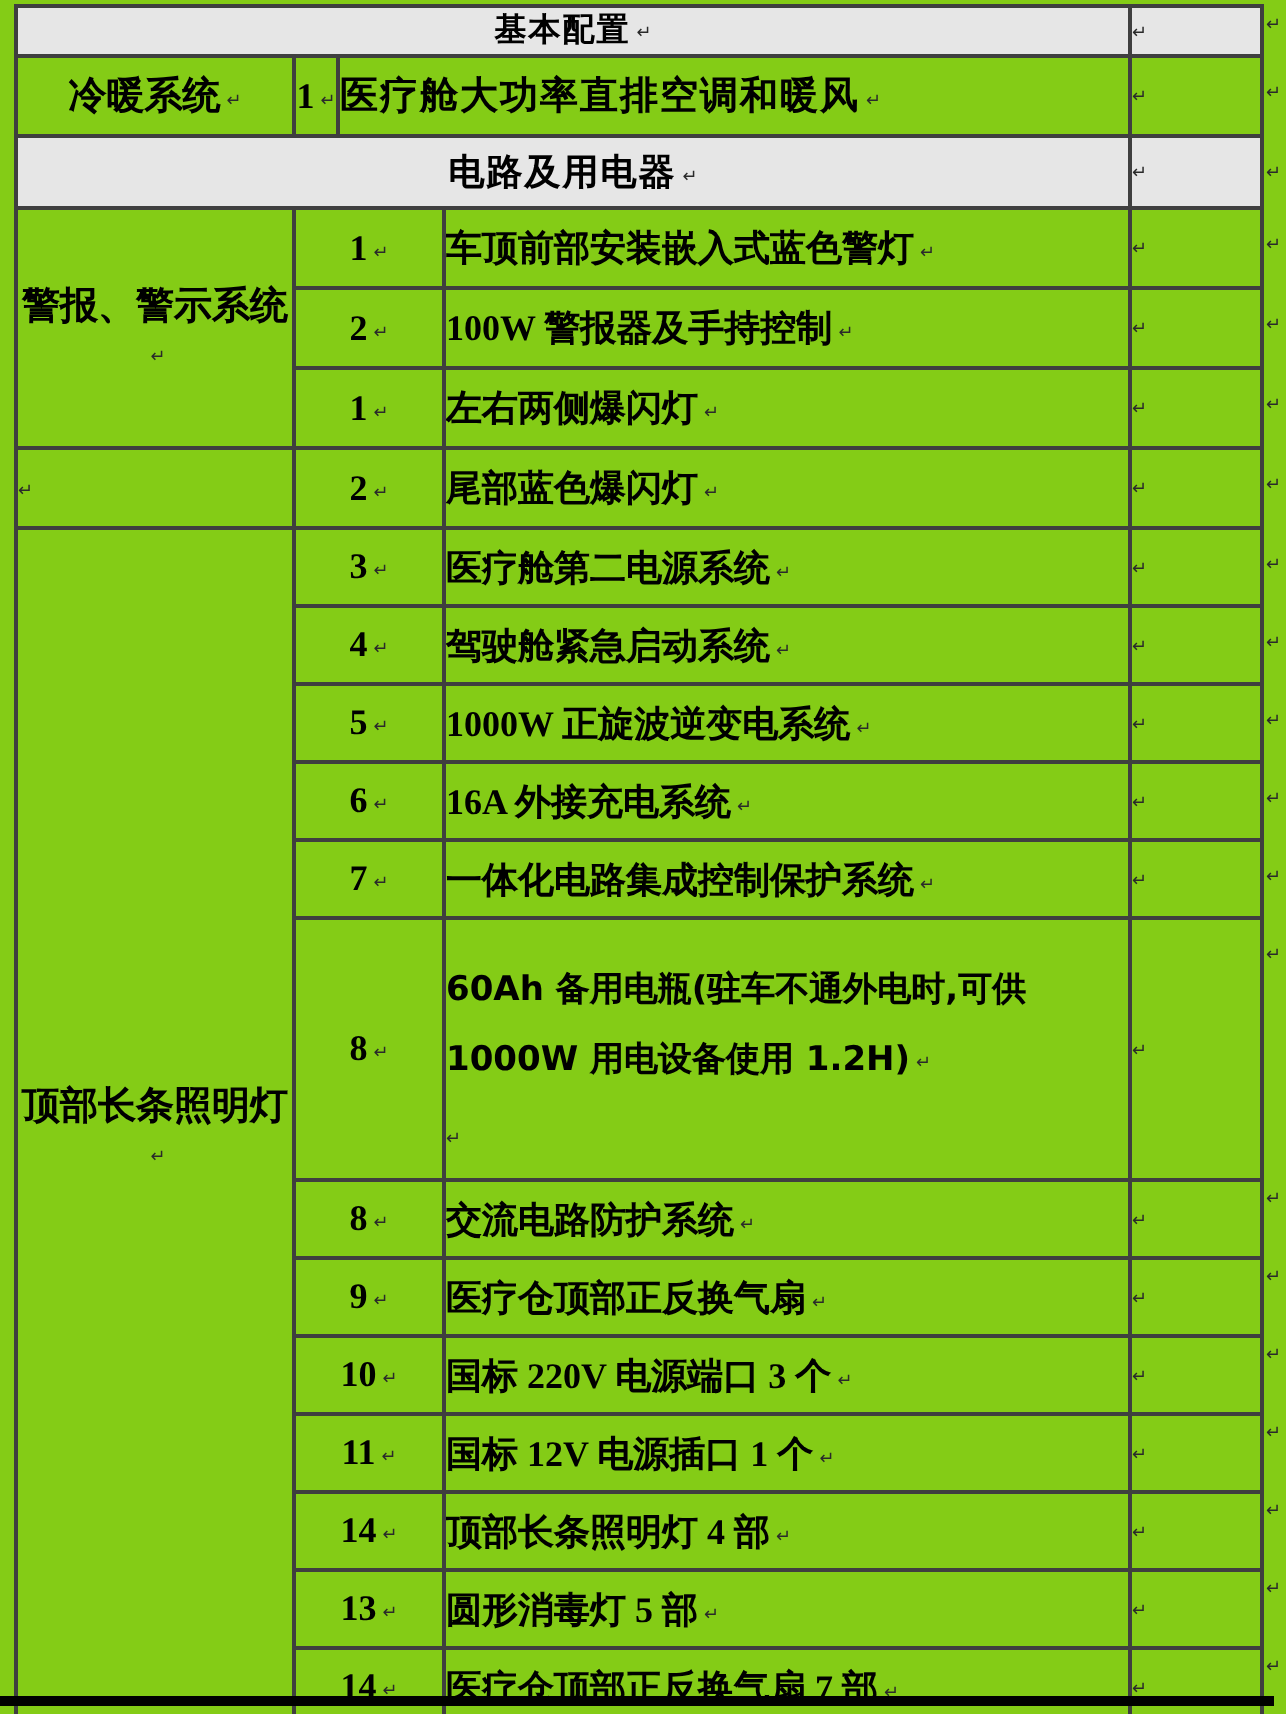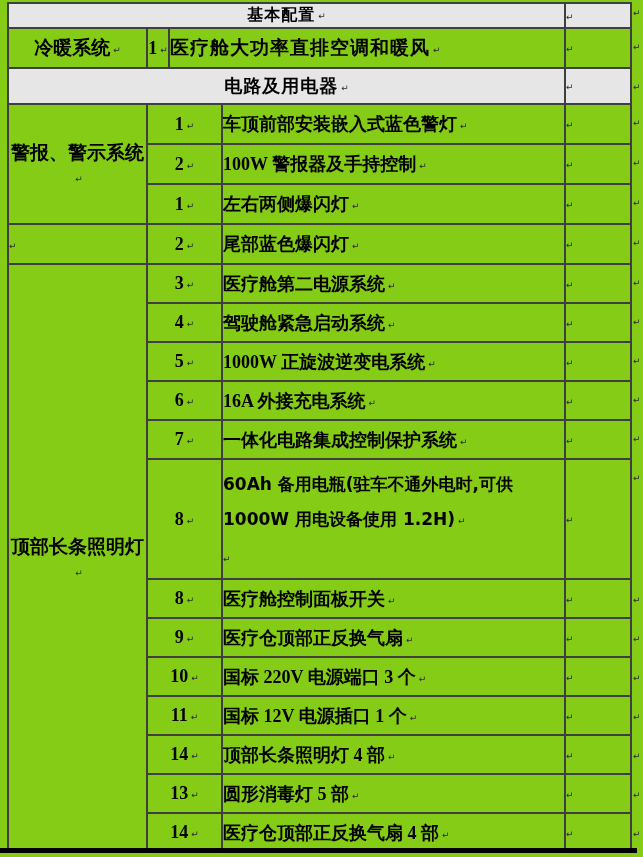--- a/index.html
+++ b/index.html
@@ -66,21 +66,21 @@
     padding-left:11px;
     font-weight:700;
     font-size:18px;
   }
   tr.big td.desc{font-size:19px;letter-spacing:1px;}
   td.desc.multi{
     font-family:"DejaVu Sans","Liberation Sans",sans-serif;
     font-weight:600;
     font-size:17px;
     vertical-align:top;
-    padding-top:7px;
+    padding-top:18px;
     letter-spacing:0;
   }
   td.desc.multi .line{line-height:35px;white-space:nowrap;}
   td.check{
     text-align:left;
     padding-left:8px;
   }
   .pmark{
     font-family:"DejaVu Sans",sans-serif;
     font-size:9px;
@@ -177,21 +177,21 @@
           <td class="cell num" colspan="2"><span>8</span><span class="pmark">↵</span></td>
           <td class="cell desc multi" colspan="1">
             <div class="line">60Ah 备用电瓶(驻车不通外电时,可供</div>
             <div class="line">1000W 用电设备使用 1.2H)<span class="pmark">↵</span></div>
             <div class="line pm-only"><span class="pmark">↵</span></div>
           </td>
           <td class="cell check"><span class="pmark">↵</span></td>
         </tr>
         <tr>
           <td class="cell num" colspan="2"><span>8</span><span class="pmark">↵</span></td>
-          <td class="cell desc" colspan="1"><span>医疗舱控制面板开关</span><span class="pmark">↵</span></td>
+          <td class="cell desc" colspan="1"><span>交流电路防护系统</span><span class="pmark">↵</span></td>
           <td class="cell check"><span class="pmark">↵</span></td>
         </tr>
         <tr>
           <td class="cell num" colspan="2"><span>9</span><span class="pmark">↵</span></td>
           <td class="cell desc" colspan="1"><span>医疗仓顶部正反换气扇</span><span class="pmark">↵</span></td>
           <td class="cell check"><span class="pmark">↵</span></td>
         </tr>
         <tr>
           <td class="cell num" colspan="2"><span>10</span><span class="pmark">↵</span></td>
           <td class="cell desc" colspan="1"><span>国标 220V 电源端口 3 个</span><span class="pmark">↵</span></td>
@@ -207,21 +207,21 @@
           <td class="cell desc" colspan="1"><span>顶部长条照明灯 4 部</span><span class="pmark">↵</span></td>
           <td class="cell check"><span class="pmark">↵</span></td>
         </tr>
         <tr>
           <td class="cell num" colspan="2"><span>13</span><span class="pmark">↵</span></td>
           <td class="cell desc" colspan="1"><span>圆形消毒灯 5 部</span><span class="pmark">↵</span></td>
           <td class="cell check"><span class="pmark">↵</span></td>
         </tr>
         <tr>
           <td class="cell num" colspan="2"><span>14</span><span class="pmark">↵</span></td>
-          <td class="cell desc" colspan="1"><span>医疗仓顶部正反换气扇 4 部</span><span class="pmark">↵</span></td>
+          <td class="cell desc" colspan="1"><span>医疗仓顶部正反换气扇 7 部</span><span class="pmark">↵</span></td>
           <td class="cell check"><span class="pmark">↵</span></td>
         </tr>
       </tbody>
   </table>
   <div id="gutter-marks">
       <span class="pmark" style="left: 633px; top: 8px;">↵</span>
       <span class="pmark" style="left: 633px; top: 42px;">↵</span>
       <span class="pmark" style="left: 633px; top: 82px;">↵</span>
       <span class="pmark" style="left: 633px; top: 118px;">↵</span>
       <span class="pmark" style="left: 633px; top: 158px;">↵</span>

